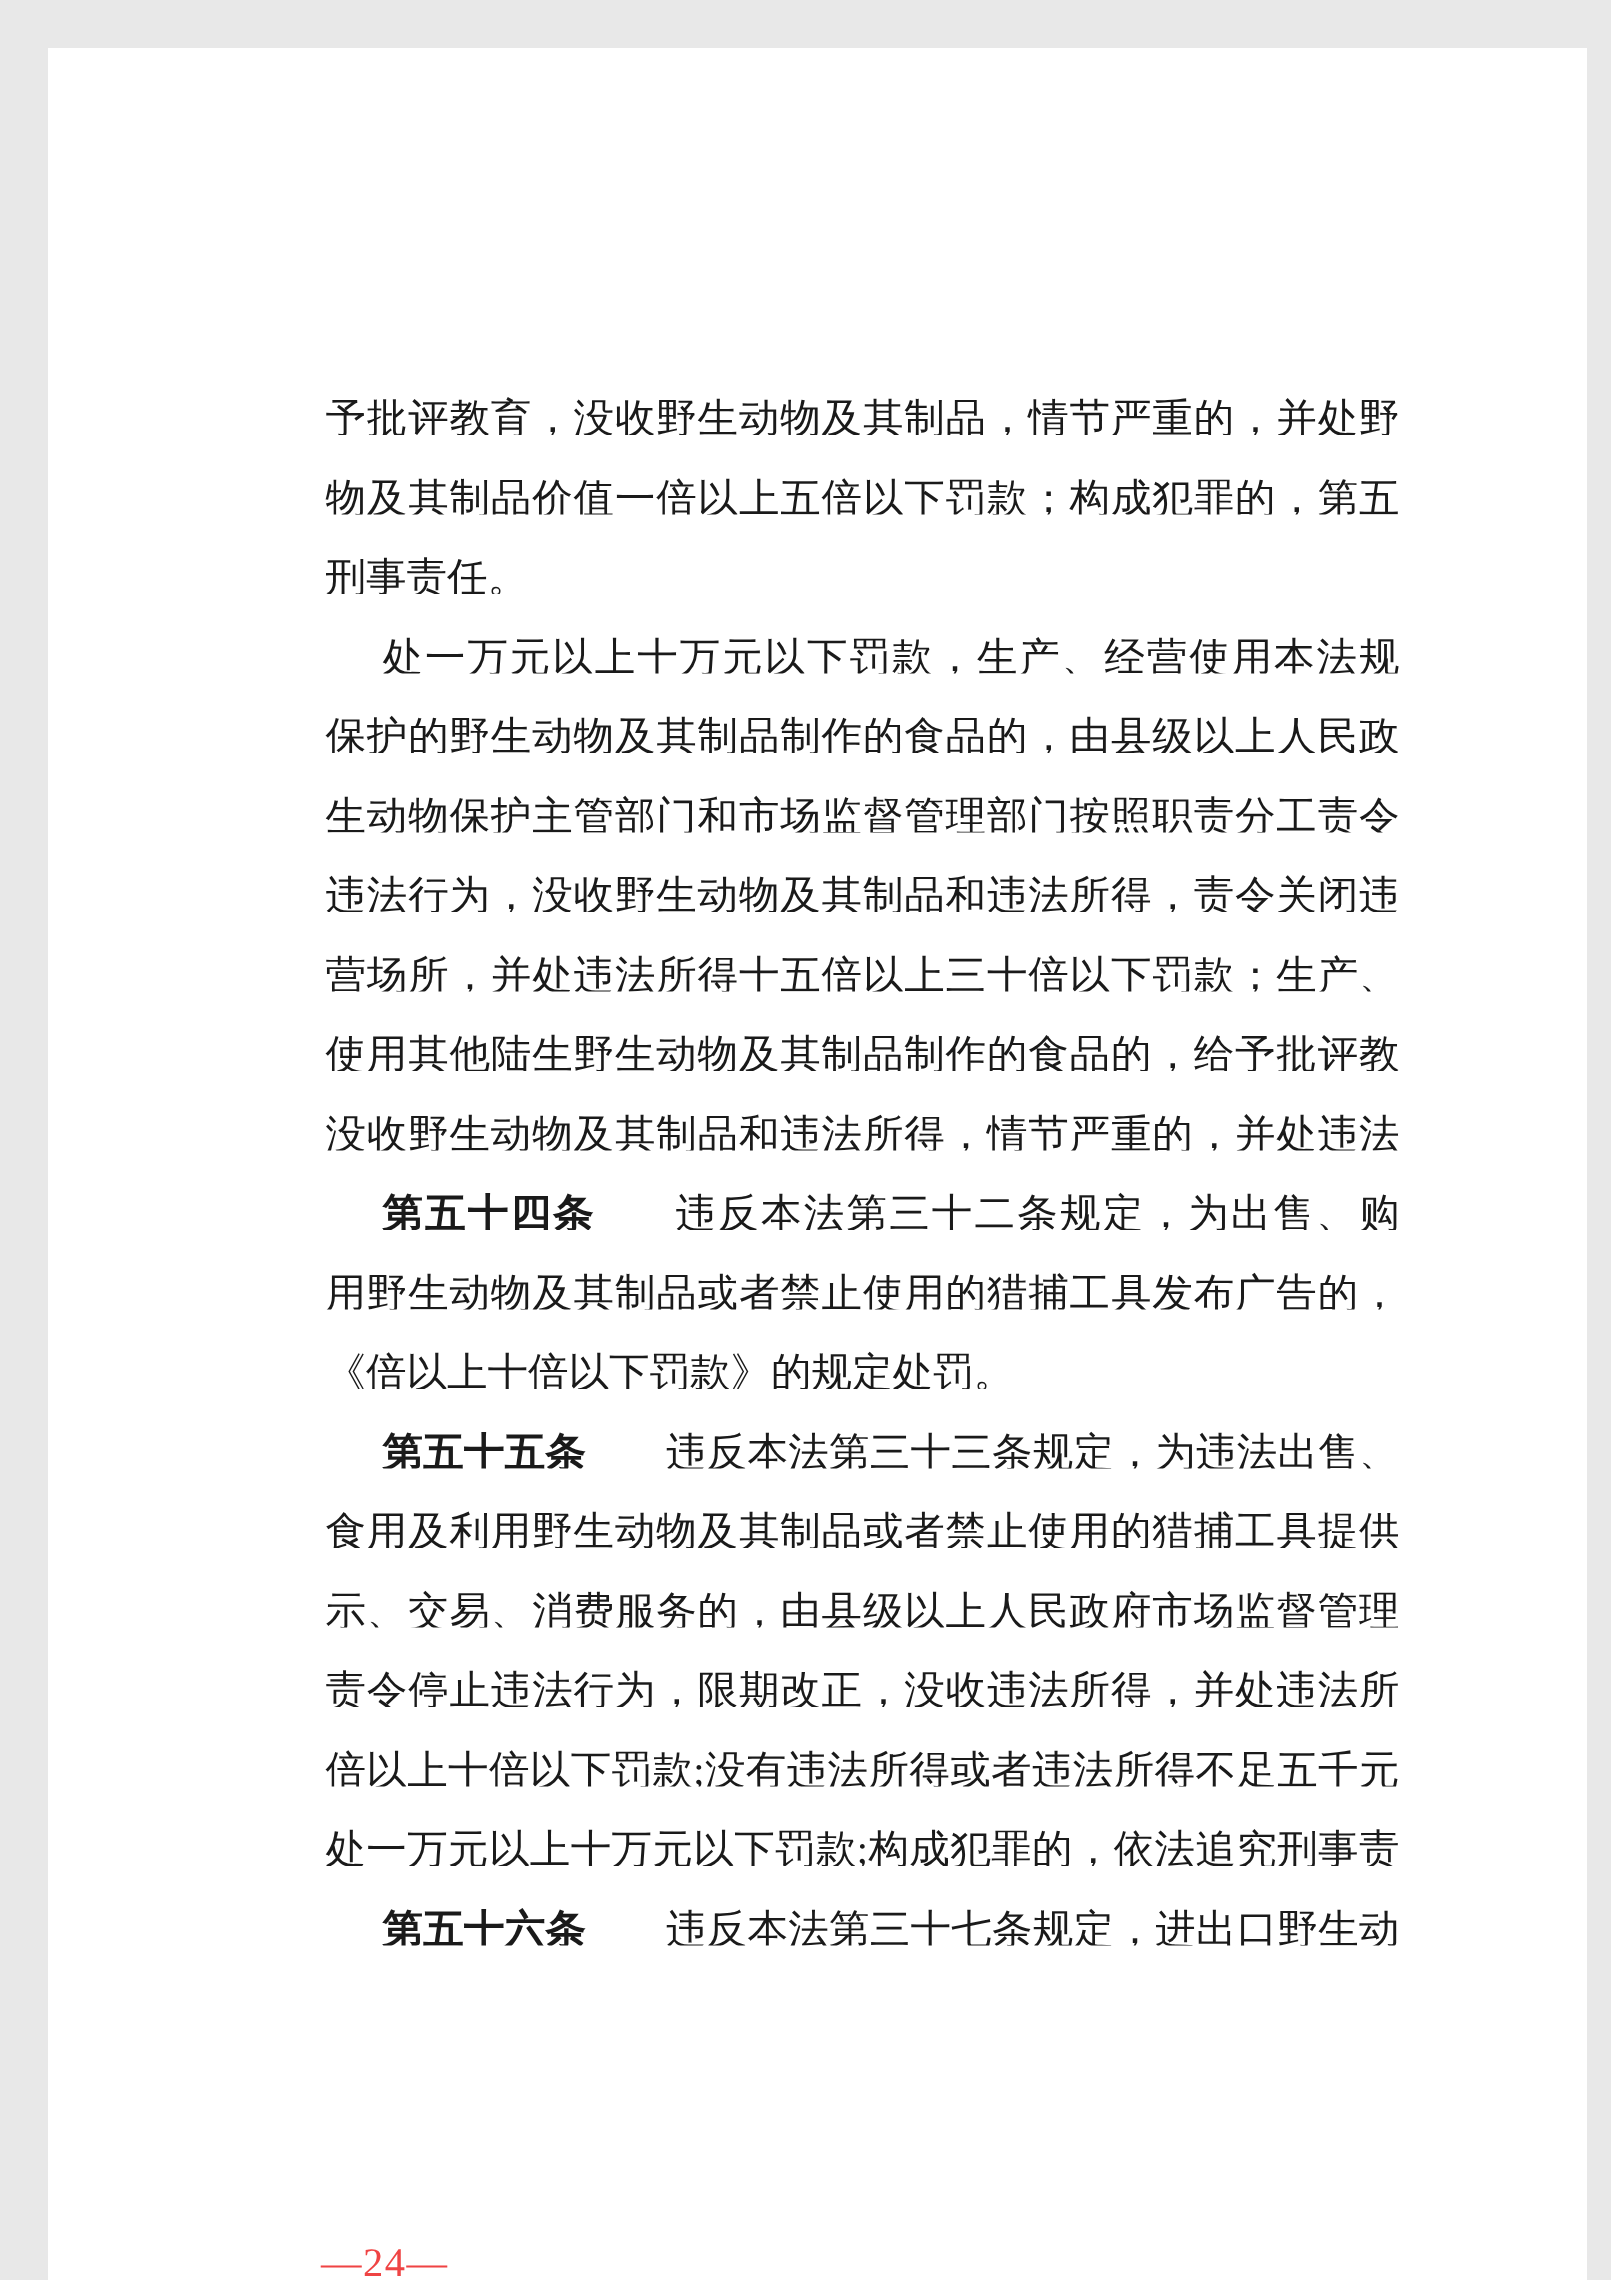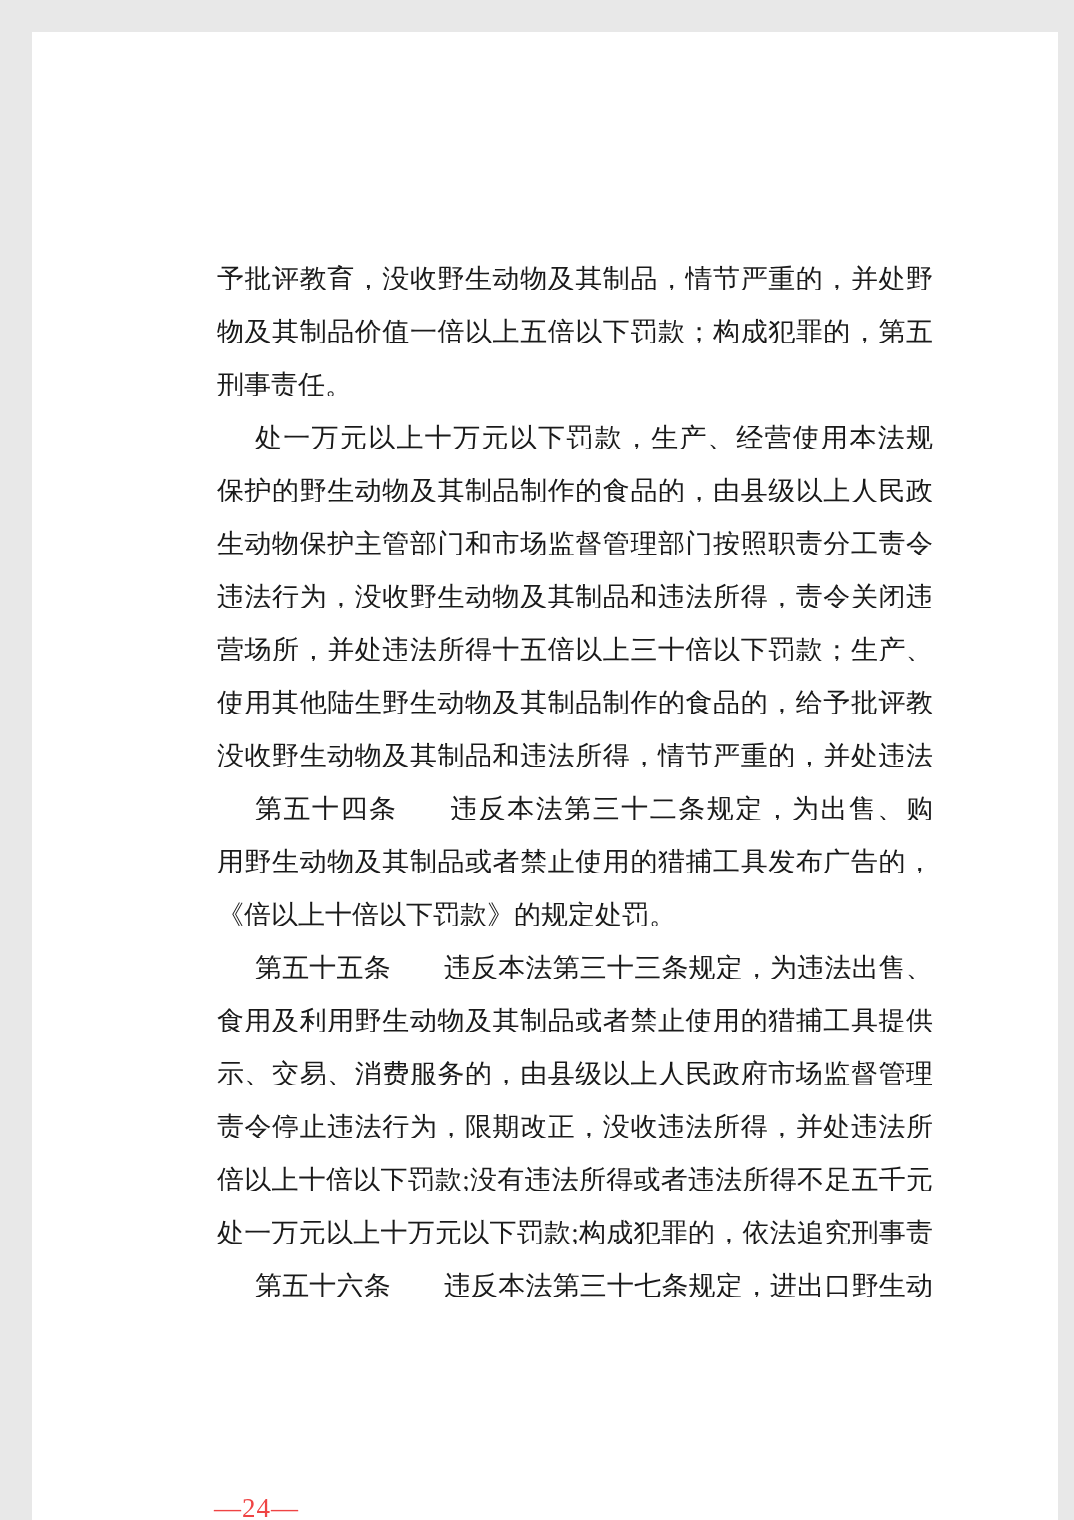--- a/index.html
+++ b/index.html
@@ -28,21 +28,21 @@
     text-align-last: justify;
     overflow: hidden;
   }
   .line.no-fill {
     text-align-last: left;
   }
   .line.indent {
     padding-left: 54px;
   }
   .article-head {
-    font-weight: normal;
+    font-weight: bold;
     margin-right: 21px;
   }
   .page-number {
     position: absolute;
     left: 166px;
     top: 1440px;
     font-size: 27px;
     line-height: 40px;
     letter-spacing: 1px;
     color: #ef4444;

